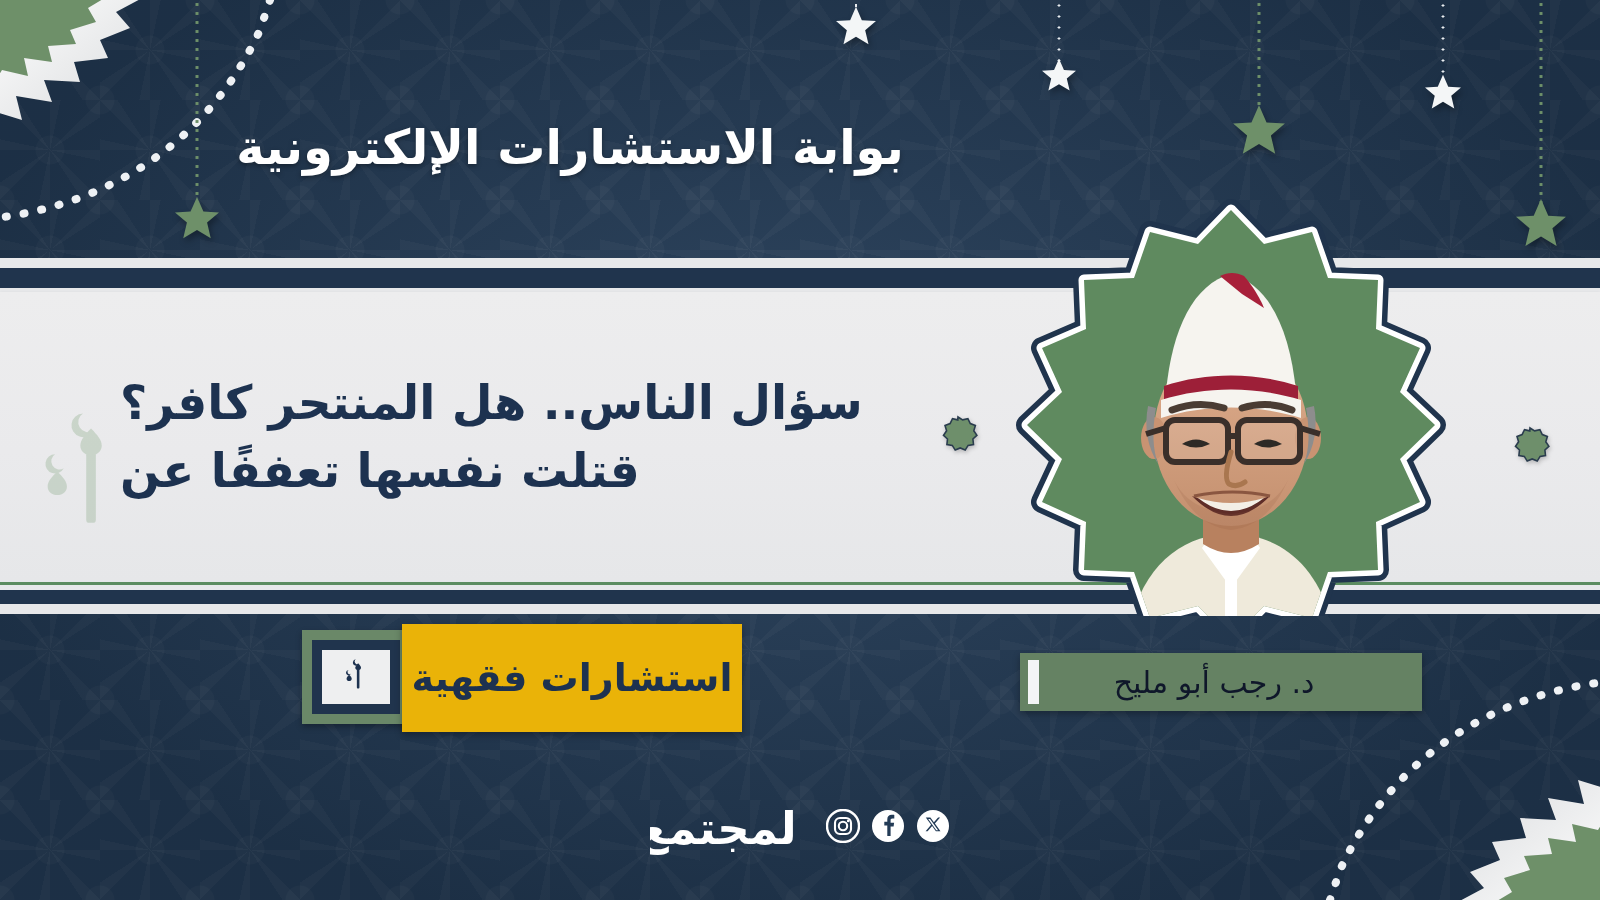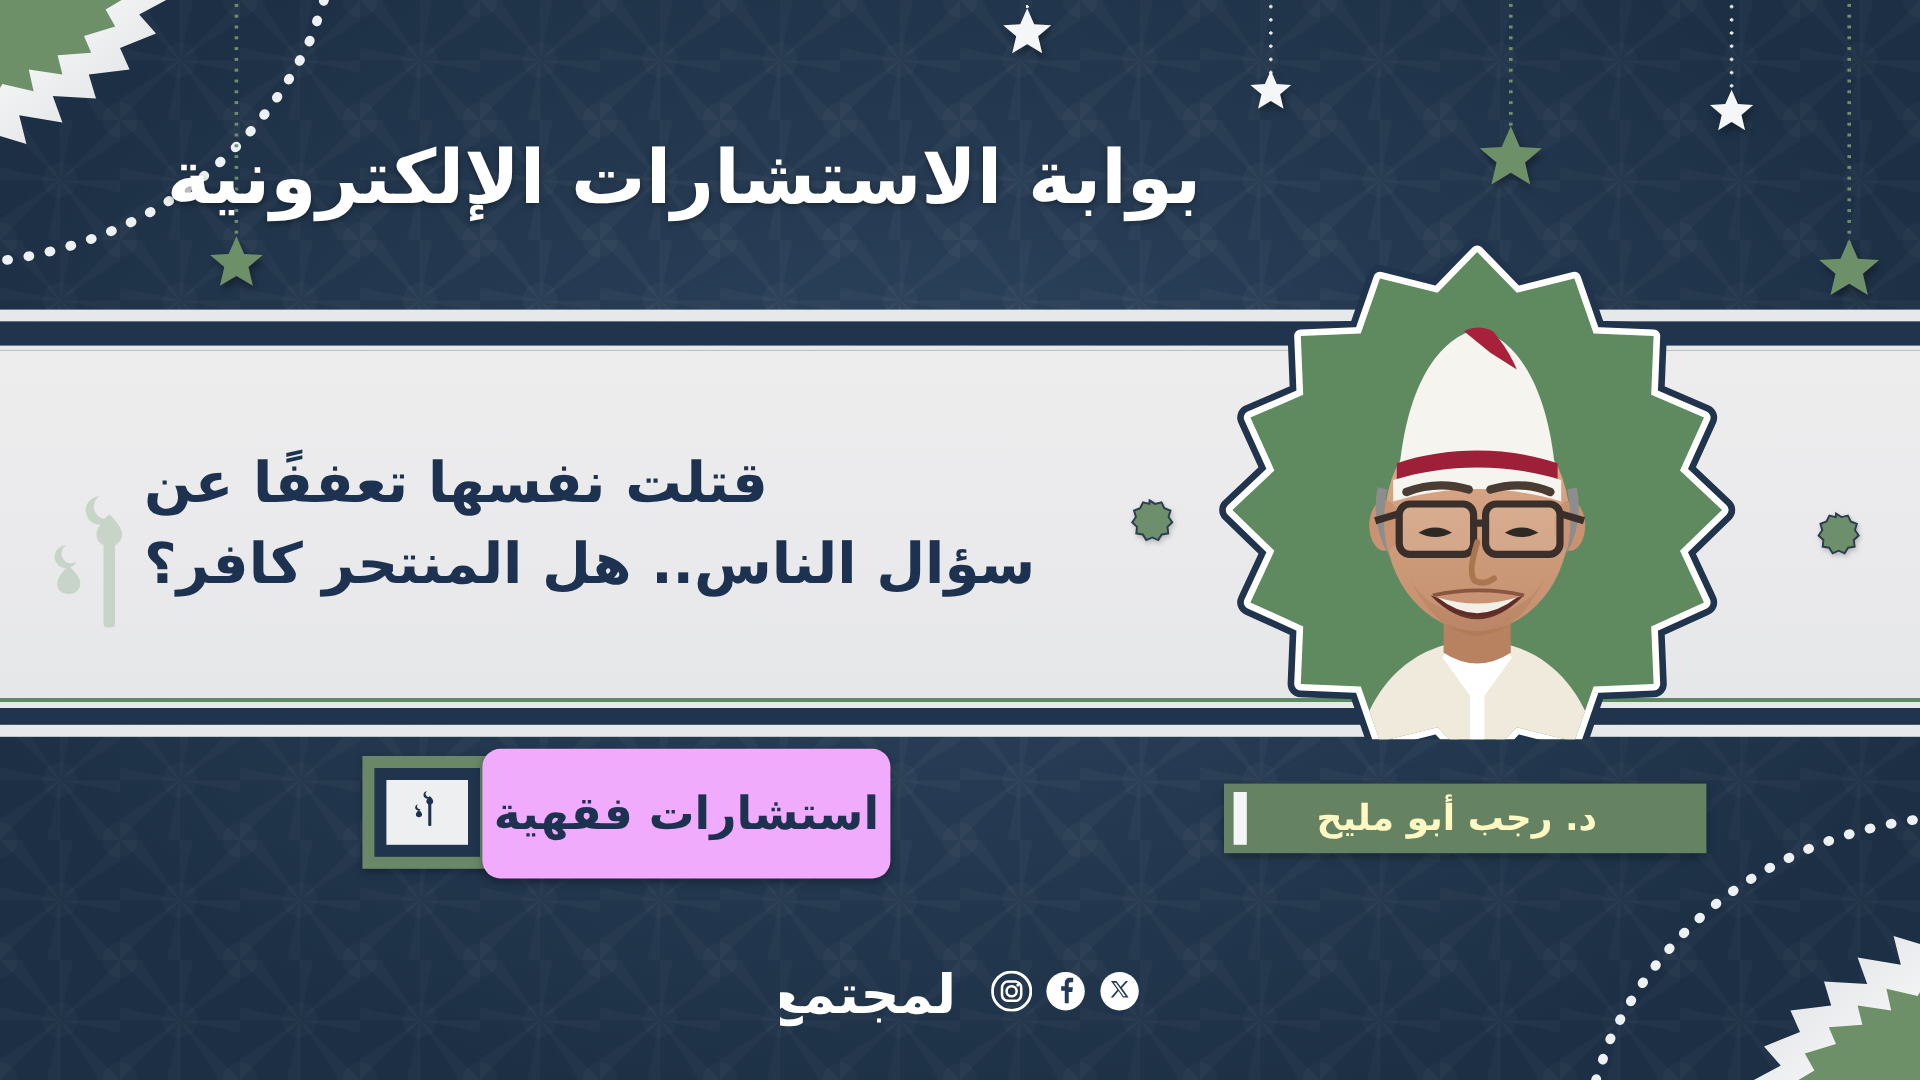--- a/index.html
+++ b/index.html
@@ -100,42 +100,42 @@
   
   .name-badge{
     position:absolute;left:1020px;top:653px;width:402px;height:58px;
     background:#658263;display:flex;align-items:center;justify-content:center;
     box-shadow:0 3px 7px rgba(0,0,0,.30);
   }
   .name-badge .tick{
     position:absolute;left:8px;top:7px;width:11px;height:44px;background:#f4f5f6;
   }
   .name-badge .nm{
-    color:#fef9c3;font-size:30px;font-weight:bold;direction:rtl;
+    color:#0f172a;font-size:30px;font-weight:normal;direction:rtl;
     letter-spacing:.5px;margin-right:14px;
   }
 
   
   .cat-group{position:absolute;left:302px;top:624px;width:440px;height:110px;}
   .cat-greenbox{
     position:absolute;left:0;top:6px;width:108px;height:94px;
     background:#6a8868;box-shadow:0 3px 6px rgba(0,0,0,.30);
   }
   .cat-navybox{
     position:absolute;left:10px;top:16px;width:88px;height:74px;
     background:#20344d;
   }
   .cat-logochip{
     position:absolute;left:20px;top:26px;width:68px;height:54px;
     background:#eeeff0;display:flex;align-items:center;justify-content:center;
   }
   .cat-plaque{
     position:absolute;left:100px;top:0;width:340px;height:108px;
-    background:#f0abfc;box-shadow:0 3px 7px rgba(0,0,0,.32);
-    display:flex;align-items:center;justify-content:center;border-radius:15px;
+    background:#eab308;box-shadow:0 3px 7px rgba(0,0,0,.32);
+    display:flex;align-items:center;justify-content:center;
   }
   .cat-plaque .txt{
     color:#1d3250;font-size:38px;font-weight:bold;direction:rtl;
   }
 
   
   .footer{
     position:absolute;left:0;bottom:34px;width:1600px;height:80px;
     display:flex;align-items:center;justify-content:center;gap:26px;
     direction:ltr;
@@ -148,21 +148,21 @@
     font-family:"DejaVu Sans","Liberation Sans",sans-serif;
     margin-left:12px;
   }
 
   
   .header-calli{
     position:absolute;left:215px;top:62px;width:710px;height:170px;
     display:flex;align-items:center;justify-content:center;
   }
   .header-calli .ht{
-    color:#ffffff;font-size:62px;font-weight:bold;direction:rtl;
+    color:#ffffff;font-size:48px;font-weight:bold;direction:rtl;
     text-shadow:0 2px 5px rgba(0,0,0,.35);white-space:nowrap;
   }
 </style>
 </head>
 <body>
 
 <div class="stage">
 
   <div class="bg-pattern"></div>
   <div class="bg-vignette"></div>
@@ -270,22 +270,22 @@
   </svg>
 
   <svg class="flower" style="left:936px;top:415px;" width="44" height="44" viewBox="0 0 44 44">
     <path d="M22 2l4.6 2.9 5.3-1.3 2.4 4.9 5.1 2-1.6 5.3 3.1 4.5-4 3.7.6 5.5-5.4.9-2.9 4.7-5-2.2-5 2.2-2.9-4.7-5.4-.9.6-5.5-4-3.7 3.1-4.5-1.6-5.3 5.1-2 2.4-4.9 5.3 1.3z" fill="#6e8f6b" stroke="#2a3c4e" stroke-width="1.6"></path>
   </svg>
   <svg class="flower" style="left:1508px;top:426px;" width="44" height="44" viewBox="0 0 44 44">
     <path d="M22 2l4.6 2.9 5.3-1.3 2.4 4.9 5.1 2-1.6 5.3 3.1 4.5-4 3.7.6 5.5-5.4.9-2.9 4.7-5-2.2-5 2.2-2.9-4.7-5.4-.9.6-5.5-4-3.7 3.1-4.5-1.6-5.3 5.1-2 2.4-4.9 5.3 1.3z" fill="#6e8f6b" stroke="#2a3c4e" stroke-width="1.6"></path>
   </svg>
 
   <div class="title-wrap">
+    <div class="title-line">سؤال الناس.. هل المنتحر كافر؟</div>
     <div class="title-line">قتلت نفسها تعففًا عن</div>
-    <div class="title-line">سؤال الناس.. هل المنتحر كافر؟</div>
   </div>
 
   <div class="portrait">
     <svg viewBox="0 0 450 420">
       <defs>
         <clipPath id="medclip">
           <path d="M225 14 L258 48 L306 36 L322 82 L372 84 L370 133 L414 152
                    L394 196 L429 229 L394 263 L414 306 L370 326 L372 374
                    L322 376 L306 422 L258 410 L225 444 L192 410 L144 422
                    L128 376 L78 374 L80 326 L36 306 L56 263 L21 229 L56 196

